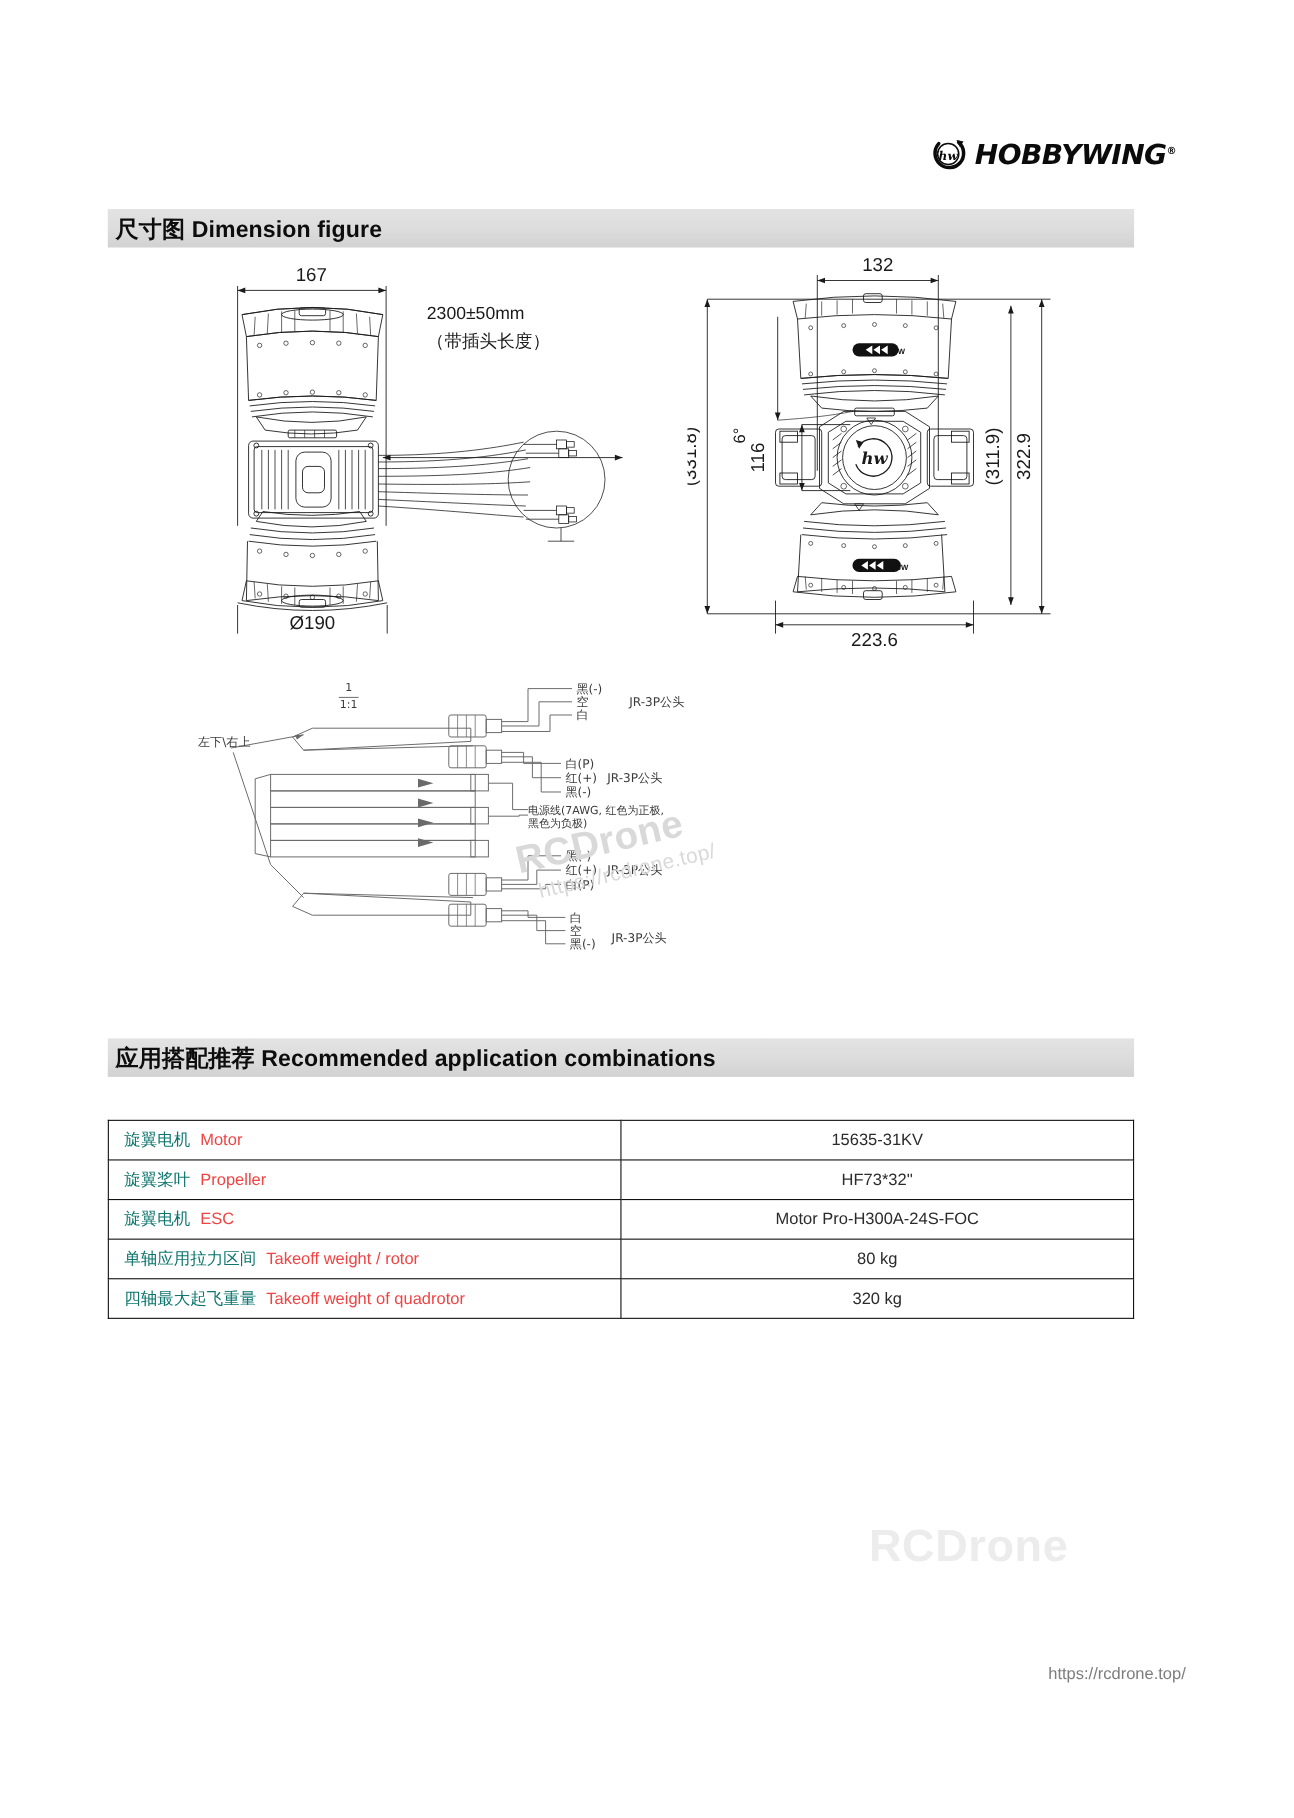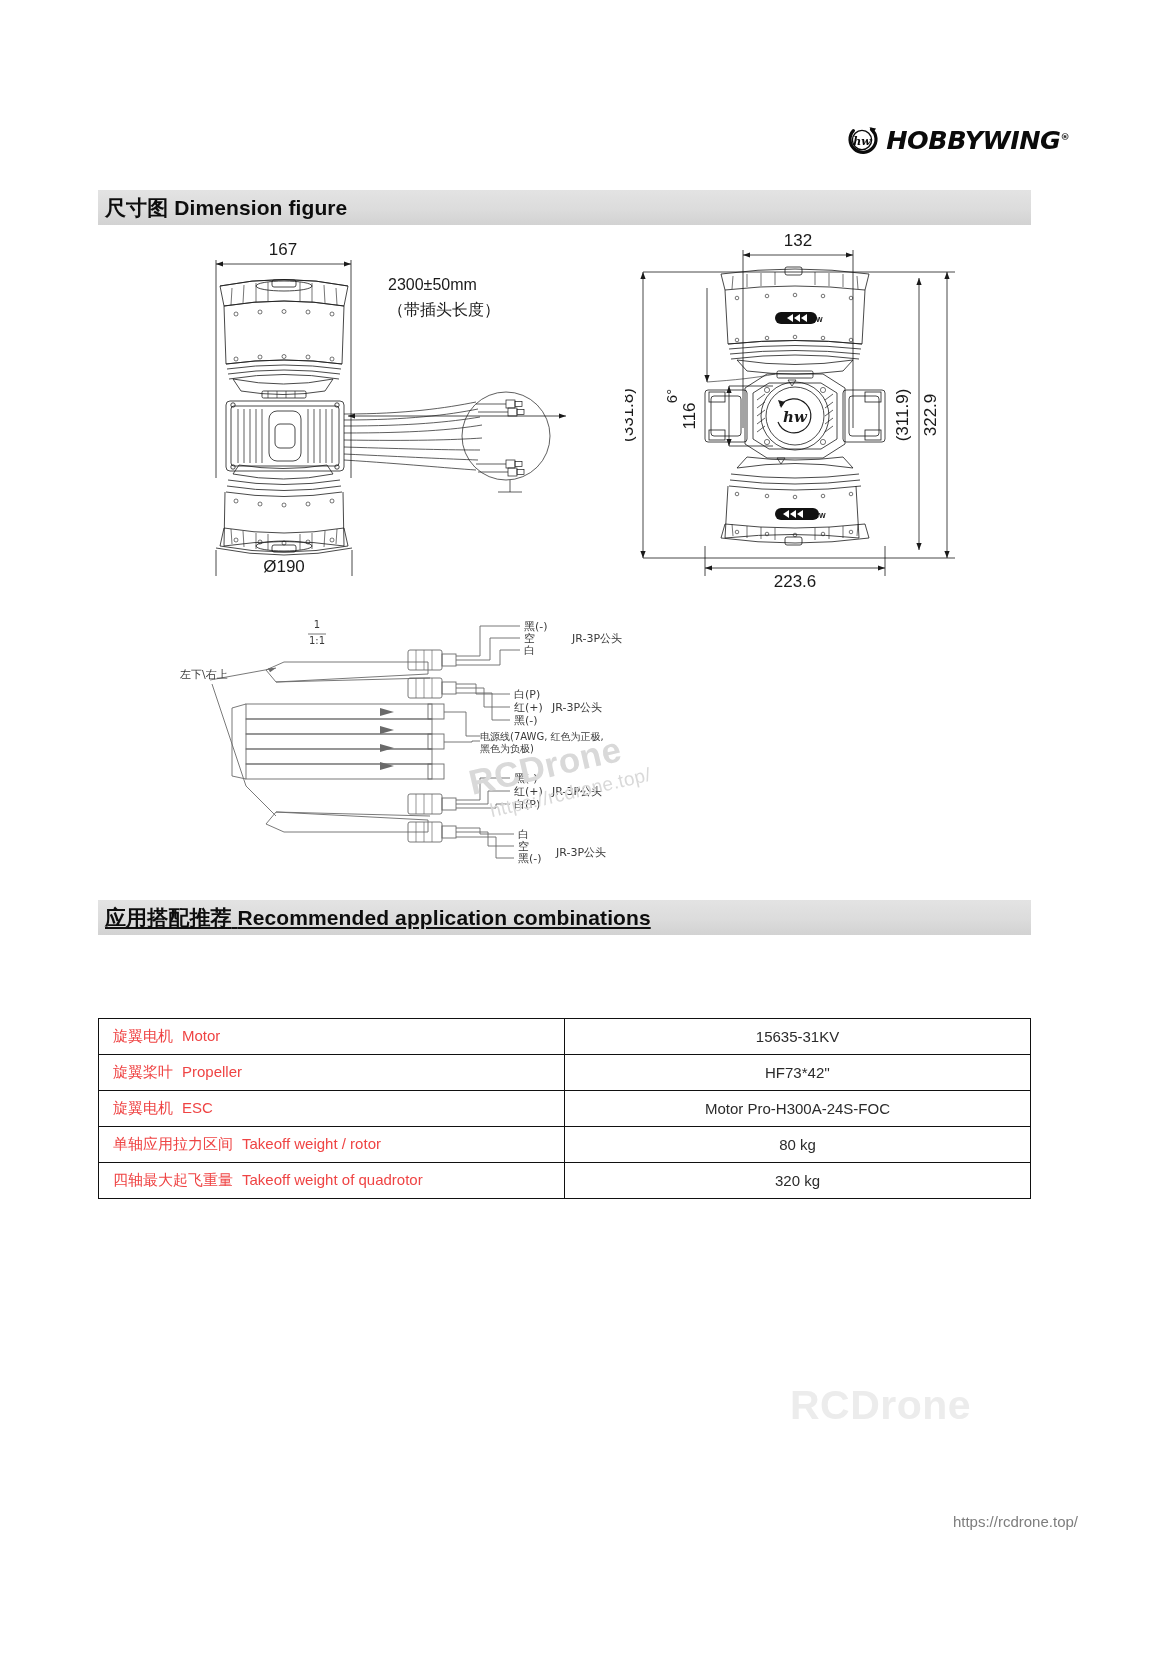--- a/index.html
+++ b/index.html
@@ -36,21 +36,21 @@
     background:linear-gradient(to bottom,#e3e3e3 0%,#dcdcdc 55%,#d2d2d2 100%);
     display:flex; align-items:center;
   }
   .section-head .txt {
     font-size:21px; font-weight:bold; color:#0d0d0d;
     padding-left:7px; letter-spacing:0.1px;
     white-space:nowrap;
   }
   .section-head .cn { font-family:"DejaVu Sans", sans-serif; font-weight:bold; }
   #head-dim { top:190px; }
-  #head-app { top:900px;text-decoration:underline; }
+  #head-app { top:944px; }
 
   
   .draw { position:absolute; }
   .draw svg { display:block; }
 
   .dimtxt {
     font-family:"Liberation Sans", sans-serif;
     fill:#1a1a1a;
   }
 
@@ -67,21 +67,21 @@
   .spec-table td {
     border:1.6px solid #111;
     height:36px;
     font-size:15px;
     color:#2b2b2b;
     padding:0 14px;
     vertical-align:middle;
   }
   .spec-table td.label { width:466px; text-align:left; }
   .spec-table td.value { text-align:center; }
-  .lbl-cn { font-family:"DejaVu Sans", sans-serif; color:#ef4444; }
+  .lbl-cn { font-family:"DejaVu Sans", sans-serif; color:#0f766e; }
   .lbl-en { color:#ef4444; margin-left:9px; }
 
   
   .wm-diag {
     position:absolute; left:470px; top:745px;
     transform:rotate(-13deg);
     color:#d9d9d9;
     pointer-events:none;
     user-select:none;
   }
@@ -551,21 +551,21 @@
       <tr>
         <td class="label">
           <span class="lbl-cn">旋翼电机</span><span class="lbl-en">Motor</span>
         </td>
         <td class="value">15635-31KV</td>
       </tr>
       <tr>
         <td class="label">
           <span class="lbl-cn">旋翼桨叶</span><span class="lbl-en">Propeller</span>
         </td>
-        <td class="value">HF73*42''</td>
+        <td class="value">HF73*32''</td>
       </tr>
       <tr>
         <td class="label">
           <span class="lbl-cn">旋翼电机</span><span class="lbl-en">ESC</span>
         </td>
         <td class="value">Motor Pro-H300A-24S-FOC</td>
       </tr>
       <tr>
         <td class="label">
           <span class="lbl-cn">单轴应用拉力区间</span><span class="lbl-en">Takeoff  weight  / rotor</span>

